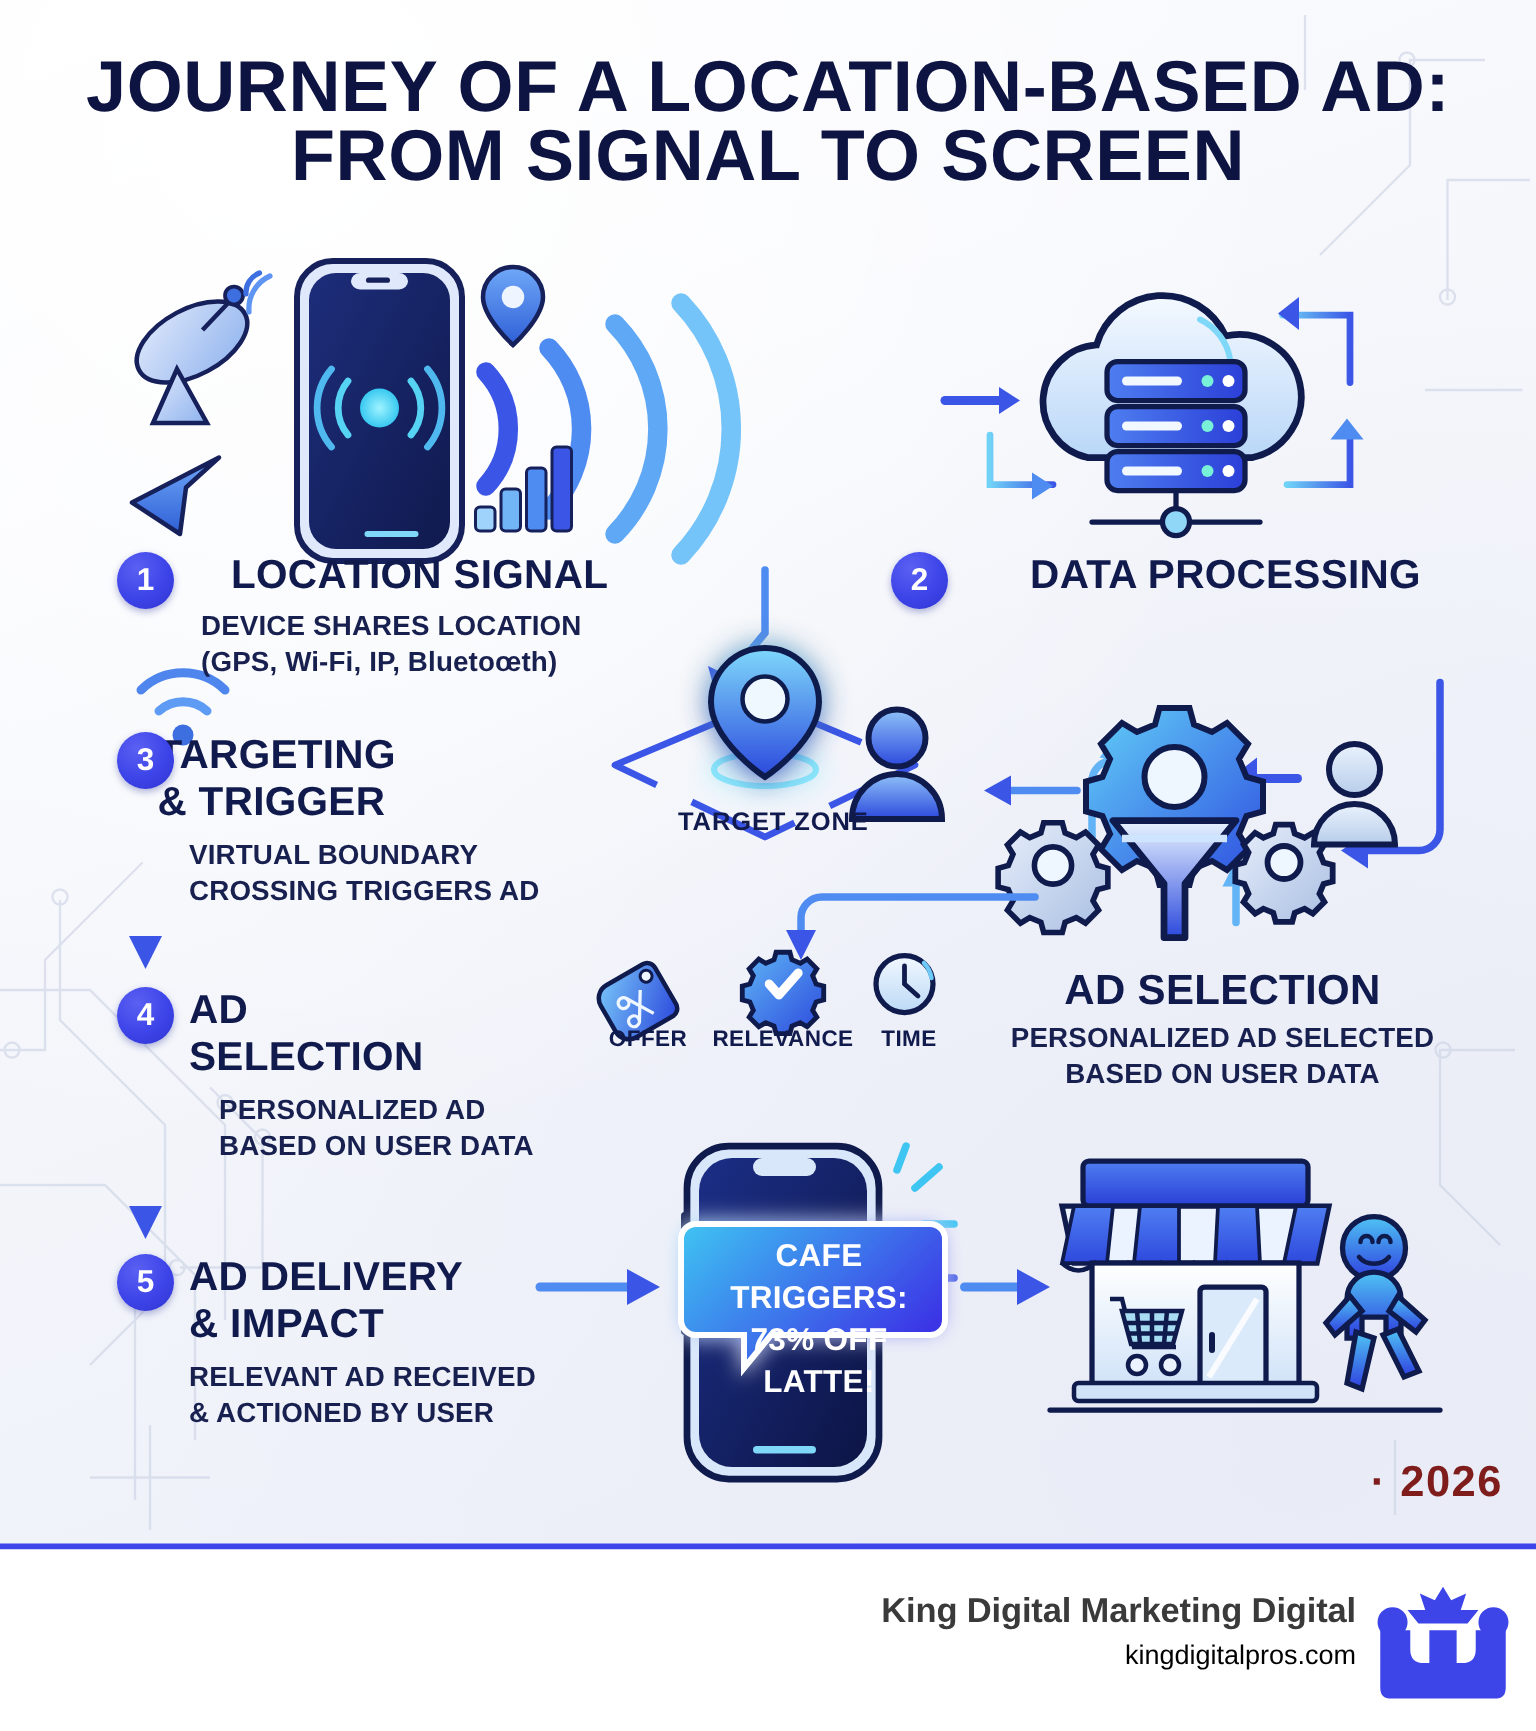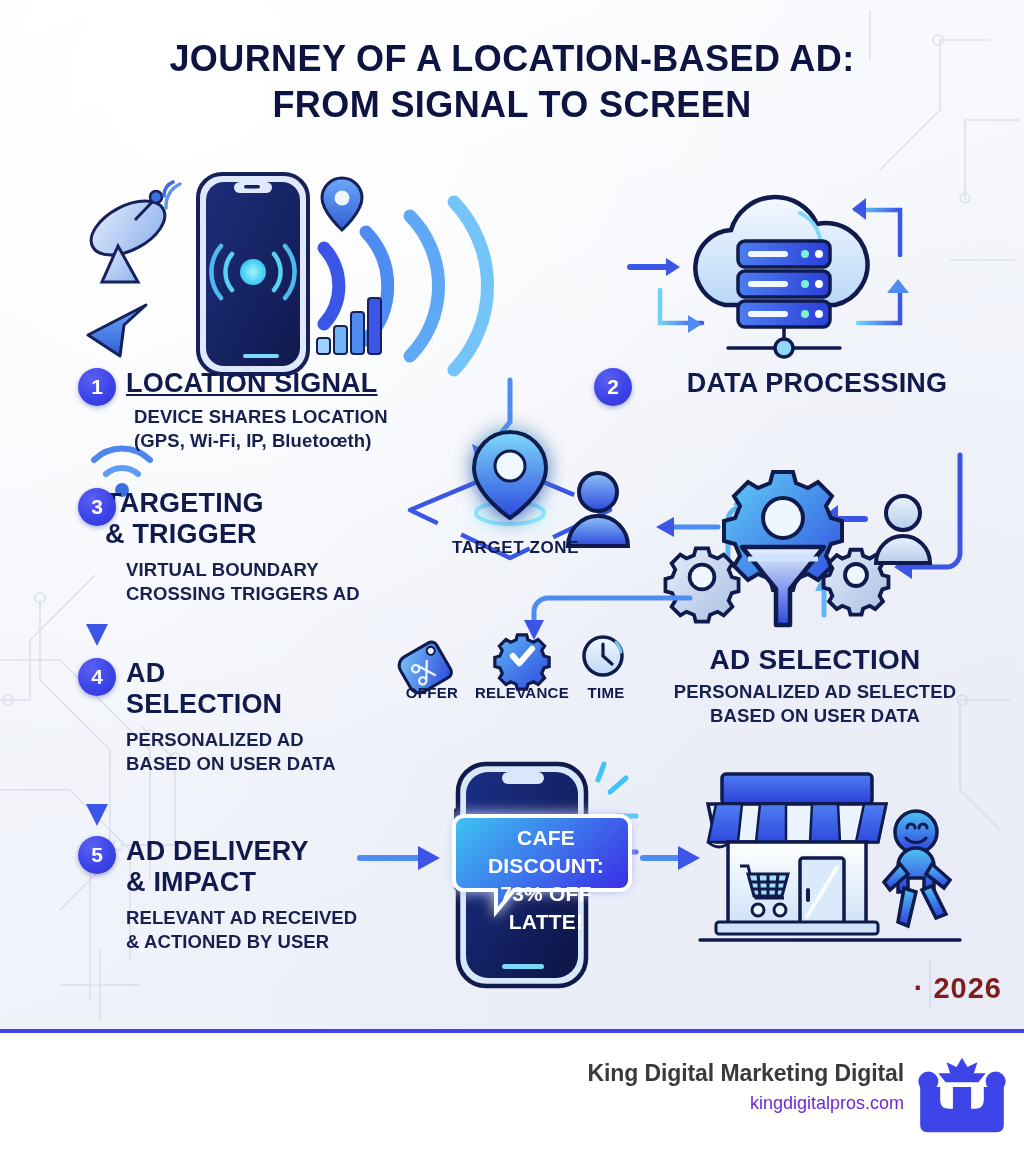--- a/index.html
+++ b/index.html
@@ -16,21 +16,21 @@
     background:
       radial-gradient(circle at 18% 8%, #ffffff 0%, rgba(255,255,255,0) 55%),
       radial-gradient(circle at 85% 92%, #e9ecf6 0%, rgba(233,236,246,0) 60%),
       linear-gradient(160deg,#fdfdff 0%,#f4f6fb 45%,#eceff8 100%);
   }
   .circuits{position:absolute;left:0;top:0;width:1024px;height:1030px;opacity:.55;}
 
   
   .title{
     position:absolute;left:0;top:36px;width:1024px;text-align:center;
-    font-weight:bold;font-size:36px;line-height:46px;letter-spacing:.4px;
+    font-weight:bold;font-size:48px;line-height:46px;letter-spacing:.4px;
     color:#0e1442;text-transform:uppercase;
   }
   .title .l2{display:block;}
 
   
   .step{position:absolute;}
   .badge{
     position:absolute;width:38px;height:38px;border-radius:50%;
     background:radial-gradient(circle at 35% 28%,#5a60f2 0%,#3d44e8 55%,#2f33cf 100%);
     box-shadow:0 2px 5px rgba(40,45,150,.35);
@@ -58,21 +58,21 @@
 
   
   .rule{position:absolute;left:0;top:1029px;width:1024px;height:4px;background:#3d44e8;}
   .footer{position:absolute;left:0;top:1033px;width:1024px;height:121px;background:#fff;}
   .f-name{
     position:absolute;right:120px;top:1060px;text-align:right;
     font-size:23px;font-weight:bold;color:#3a3a3a;letter-spacing:-.1px;
   }
   .f-url{
     position:absolute;right:120px;top:1093px;text-align:left;
-    font-size:18px;color:#6d28d9;
+    font-size:18px;color:#000000;
   }
   .f-logo{position:absolute;right:16px;top:1056px;width:92px;height:80px;}
 
   svg{display:block;overflow:visible;}
 </style>
 </head>
 <body>
 
 <div class="page">
   <div class="canvas"></div>
@@ -232,21 +232,21 @@
       <circle cx="175" cy="129" r="4" fill="#79f0d8"></circle>
         <circle cx="189" cy="129" r="4" fill="#ffffff"></circle>
       <line x1="154" y1="142" x2="154" y2="156" stroke="#0f1a4d" stroke-width="3.5"></line>
       <line x1="98" y1="163" x2="210" y2="163" stroke="#0f1a4d" stroke-width="3.5" stroke-linecap="round"></line>
       <circle cx="154" cy="163" r="9" fill="#8fd6f7" stroke="#0f1a4d" stroke-width="3.5"></circle>
     </g>
   </svg>
 
   <div class="step" style="left:78px;top:368px;width:420px;">
     <div class="badge">1</div>
-    <div class="s-head" style="margin-left:48px;text-decoration:underline;">LOCATION SIGNAL</div>
+    <div class="s-head" style="margin-left:76px;">LOCATION SIGNAL</div>
     <div class="s-sub mixed" style="margin-left:56px;margin-top:6px;">DEVICE SHARES LOCATION
 (GPS, Wi-Fi, IP, Bluetoœth)</div>
   </div>
 
   <div class="step" style="left:594px;top:368px;width:400px;text-align:center;">
     <div class="badge" style="left:0;top:0;">2</div>
     <div class="s-head" style="margin-left:46px;">DATA PROCESSING</div>
   </div>
 
   <div class="step" style="left:78px;top:488px;width:330px;">
@@ -254,21 +254,21 @@
     <div class="s-head" style="margin-left:27px;">TARGETING
 &amp; TRIGGER</div>
     <div class="s-sub" style="margin-left:48px;margin-top:8px;">VIRTUAL BOUNDARY
 CROSSING TRIGGERS AD</div>
   </div>
 
   <div class="step" style="left:78px;top:658px;width:330px;">
     <div class="badge">4</div>
     <div class="s-head" style="margin-left:48px;">AD
 SELECTION</div>
-    <div class="s-sub" style="margin-left:48px;margin-top:8px;">PERSONALIZED AD
+    <div class="s-sub" style="margin-left:68px;margin-top:8px;">PERSONALIZED AD
 BASED ON USER DATA</div>
   </div>
 
   <div class="step" style="left:78px;top:836px;width:340px;">
     <div class="badge">5</div>
     <div class="s-head" style="margin-left:48px;">AD DELIVERY
 &amp; IMPACT</div>
     <div class="s-sub" style="margin-left:48px;margin-top:8px;">RELEVANT AD RECEIVED
 &amp; ACTIONED BY USER</div>
   </div>
@@ -480,21 +480,21 @@
     <line x1="170" y1="92" x2="196" y2="92" stroke="#3b56e6" stroke-width="5" stroke-linecap="round"></line>
   </svg>
 
   <svg style="position:absolute;left:458px;top:810px;" width="176" height="108">
     <g filter="url(#glowB)">
       <path d="M6 6 h156 a10 10 0 0 1 10 10 v54 a10 10 0 0 1 -10 10 h-106 l-18 22 l0 -22 h-32 a10 10 0 0 1 -10 -10 v-54 a10 10 0 0 1 10 -10 z" fill="url(#gBubble)" stroke="#ffffff" stroke-width="4"></path>
     </g>
   </svg>
   <div style="position:absolute;left:462px;top:824px;width:168px;text-align:center;
               color:#fff;font-weight:bold;font-size:21px;line-height:28px;letter-spacing:.2px;">
-    <div>CAFE DISCOUNT:</div>
+    <div>CAFE TRIGGERS:</div>
     <div>73% OFF LATTE!</div>
   </div>
 
   <svg style="position:absolute;left:360px;top:838px;" width="340" height="40">
     <path d="M0 20 L62 20" stroke="#4f8cf2" stroke-width="6" stroke-linecap="round" fill="none"></path>
     <path d="M58 8 L80 20 L58 32 Z" fill="#3b56e6"></path>
     <path d="M283 20 L322 20" stroke="#4f8cf2" stroke-width="6" stroke-linecap="round" fill="none"></path>
     <path d="M318 8 L340 20 L318 32 Z" fill="#3b56e6"></path>
   </svg>
 

